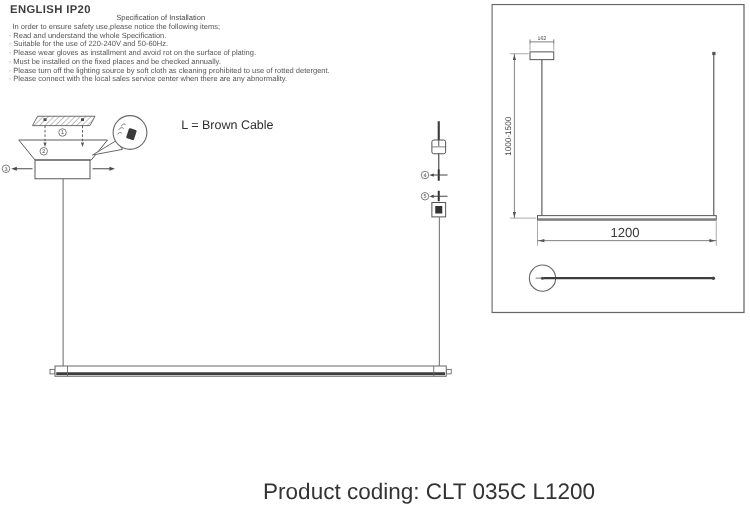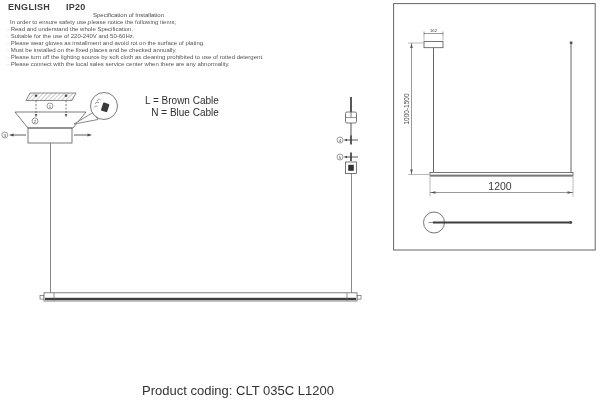--- a/index.html
+++ b/index.html
@@ -3,28 +3,28 @@
 <meta charset="utf-8">
 <style>
   * { margin:0; padding:0; box-sizing:border-box; }
   html,body { background:#fff; }
   .canvas {
     position:relative; width:600px; height:414px; background:#ffffff;
     font-family:"Liberation Sans", sans-serif; overflow:hidden; color:#444;
   }
   .abs { position:absolute; }
   .header { left:8px; top:2px; font-size:9px; font-weight:700; color:#3d3d3d; letter-spacing:.3px; }
-  .header .ip { margin-left:13px; }
+  .header .ip { }
   .spec { left:7px; top:12px; width:310px; font-size:6px; line-height:7px; color:#555; }
   .spec .title { margin-left:86px; color:#4a4a4a; }
   .spec .intro { margin-left:3px; }
   .spec .item { display:block; }
   .legend { left:145px; top:95px; font-size:10px; line-height:12.3px; color:#2e2e2e; }
-  .legend div { white-space:nowrap;text-align:right; }
-  .caption { left:0; top:383px; width:476px; text-align:center; font-size:13px; color:#333; }
+  .legend div { white-space:nowrap; }
+  .caption { left:0; top:383px; width:476px; text-align:right; font-size:18px; color:#333; }
   svg text { font-family:"Liberation Sans", sans-serif; }
 </style>
 </head>
 <body>
 
 <div class="canvas">
 
   <div class="abs header">
     <span>ENGLISH</span>
     <span class="ip">IP20</span>
@@ -36,21 +36,20 @@
     <span class="item">· Read and understand the whole Specification.</span>
     <span class="item">· Suitable for the use of 220-240V and 50-60Hz.</span>
     <span class="item">· Please wear gloves as installment and avoid rot on the surface of plating.</span>
     <span class="item">· Must be installed on the fixed places and be checked annually.</span>
     <span class="item">· Please turn off the lighting source by soft cloth as cleaning prohibited to use of rotted detergent.</span>
     <span class="item">· Please connect with the local sales service center when there are any abnormality.</span>
   </div>
 
   <div class="abs legend">
     <div>L = Brown Cable</div>
-    <div>N = Blue Cable</div>
   </div>
 
   <svg class="abs" style="left:0;top:88px;" width="370" height="218" viewBox="0 88 370 218">
     <defs>
       <pattern id="hatch" width="3" height="3" patternUnits="userSpaceOnUse" patternTransform="rotate(45)">
         <line x1="0" y1="0" x2="0" y2="3" stroke="#6a6a6a" stroke-width="0.7"></line>
       </pattern>
     </defs>
 
     <g>

